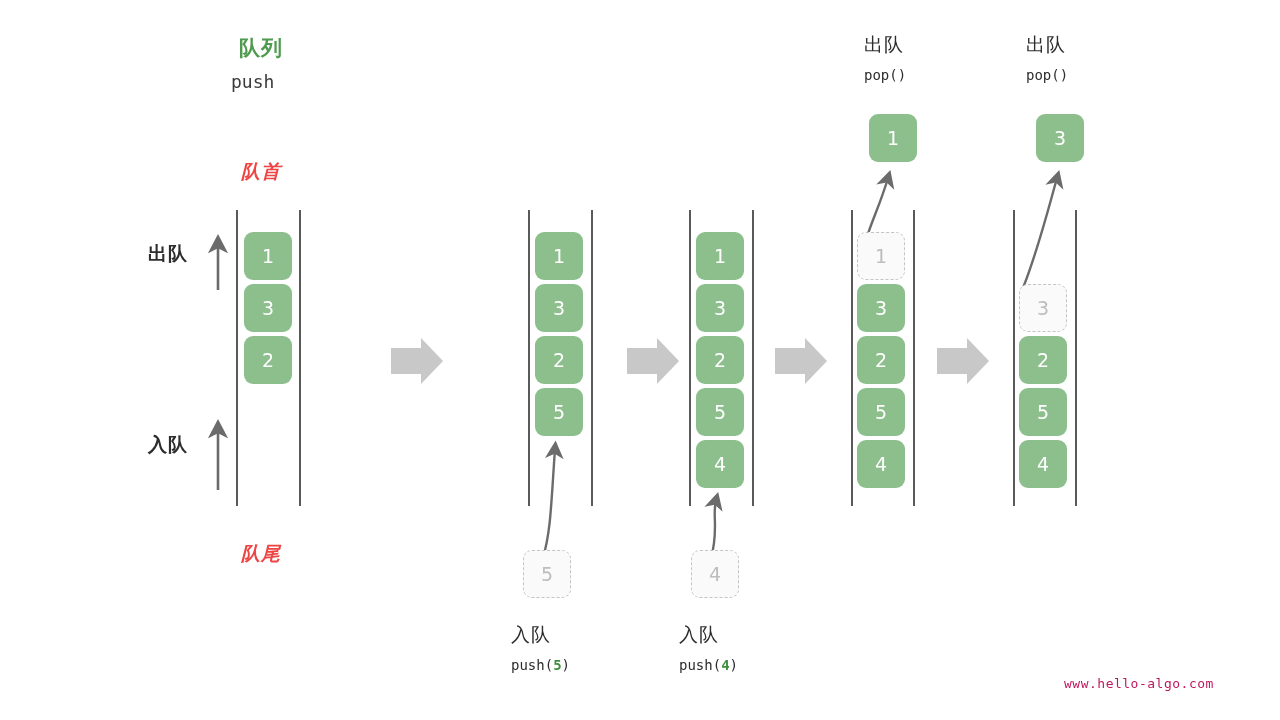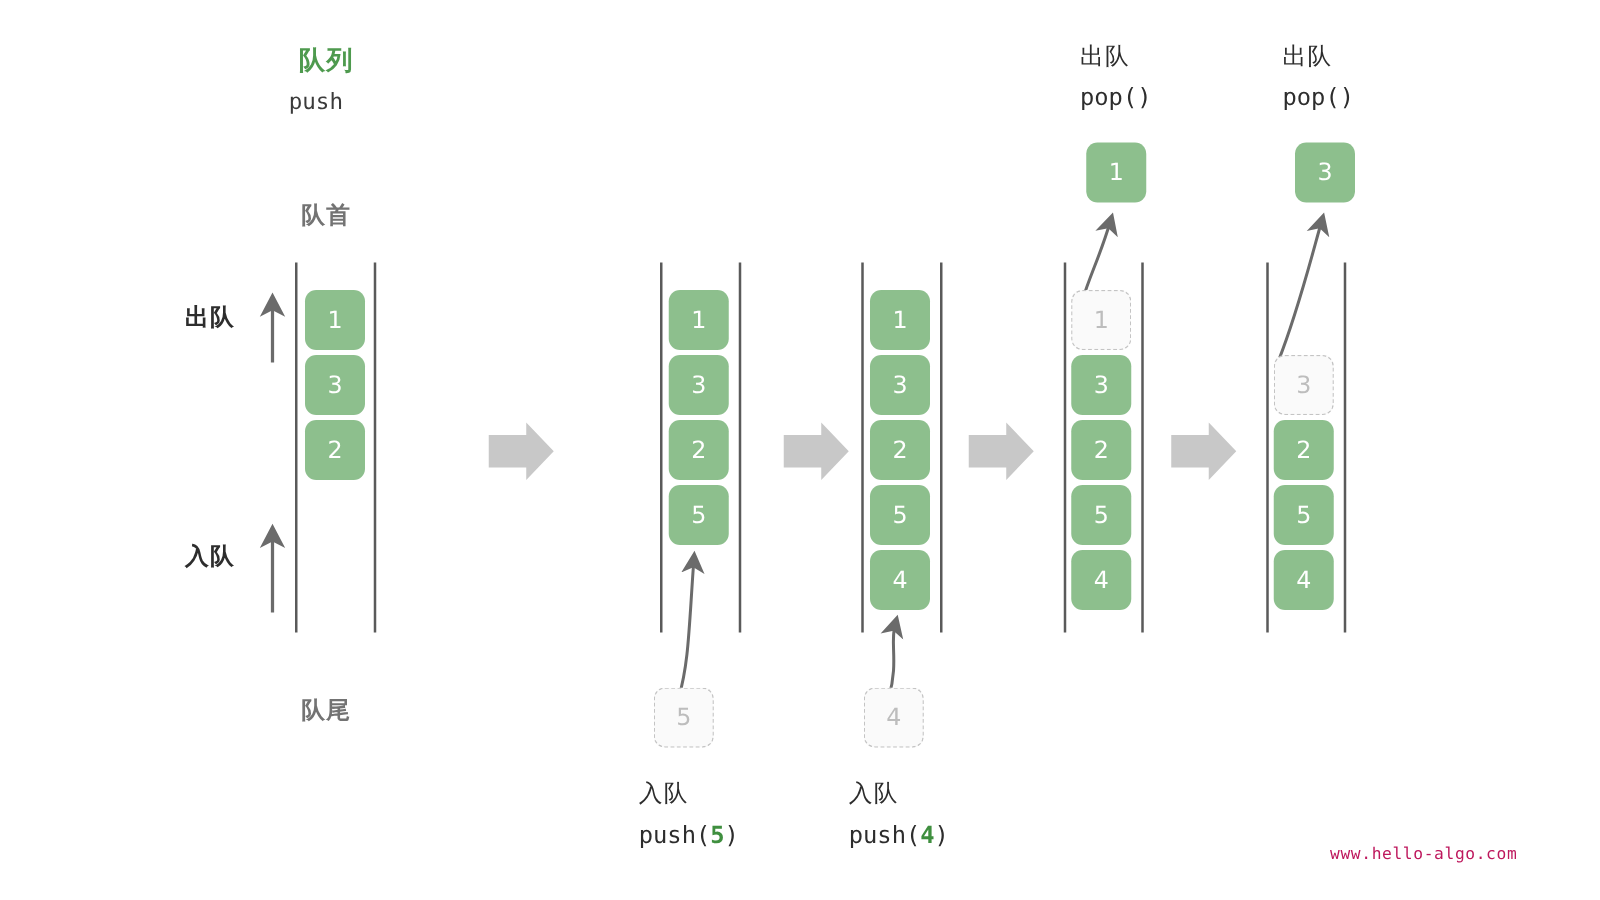--- a/index.html
+++ b/index.html
@@ -15,30 +15,30 @@
   .label{position:absolute;white-space:nowrap;}
   .title-cn{
     color:#4e9a4e;font-weight:bold;font-size:21px;
     letter-spacing:1px;
   }
   .title-en{
     color:#3b3b3b;font-size:18px;
     font-family:"DejaVu Sans Mono","Liberation Mono",monospace;
   }
   .ends-label{
-    color:#737373;font-weight:bold;font-size:19px;letter-spacing:1px;
+    color:#ef4444;font-weight:bold;font-size:19px;letter-spacing:1px;font-style:italic;
   }
   .dir-label{
     color:#2d2d2d;font-weight:bold;font-size:19px;letter-spacing:1px;
   }
   .op-cn{
     color:#2d2d2d;font-size:19px;letter-spacing:1px;
   }
   .op-code{
-    color:#2d2d2d;font-size:19px;
+    color:#2d2d2d;font-size:14px;
     font-family:"DejaVu Sans Mono","Liberation Mono",monospace;
   }
   .op-code .num{color:#3f8f3f;font-weight:bold;}
   .watermark{
     color:#be185d;font-size:13px;
     font-family:"DejaVu Sans Mono","Liberation Mono",monospace;
     letter-spacing:0.5px;
   }
 
   
@@ -112,21 +112,21 @@
     </g>
     <g>
       <path d="M937,348 L967,348 L967,338 L989,361 L967,384 L967,374 L937,374 Z" fill="#c8c8c8"></path>
     </g>
   </svg>
 
   <div class="label title-cn" style="left:239px;top:34px;">队列</div>
   <div class="label title-en" style="left:231px;top:71px;">push</div>
 
   <div class="label ends-label" style="left:241px;top:159px;">队首</div>
-  <div class="label ends-label" style="left:241px;top:555px;">队尾</div>
+  <div class="label ends-label" style="left:241px;top:541px;">队尾</div>
 
   <div class="label dir-label" style="left:148px;top:241px;">出队</div>
   <div class="label dir-label" style="left:148px;top:432px;">入队</div>
 
   <div>
     <div class="rail" style="left:236px;top:210px;height:296px;"></div>
     <div class="rail" style="left:299px;top:210px;height:296px;"></div>
 
     <div class="cell filled" style="left:244px;top:232px;">1</div>
     <div class="cell filled" style="left:244px;top:284px;">3</div>

